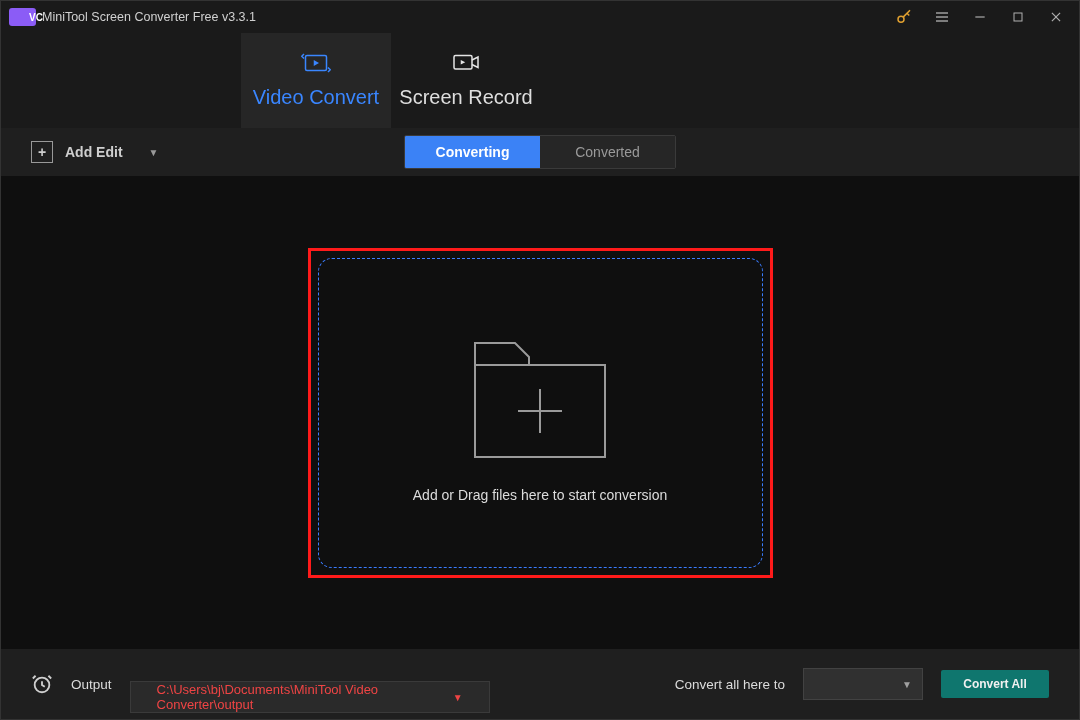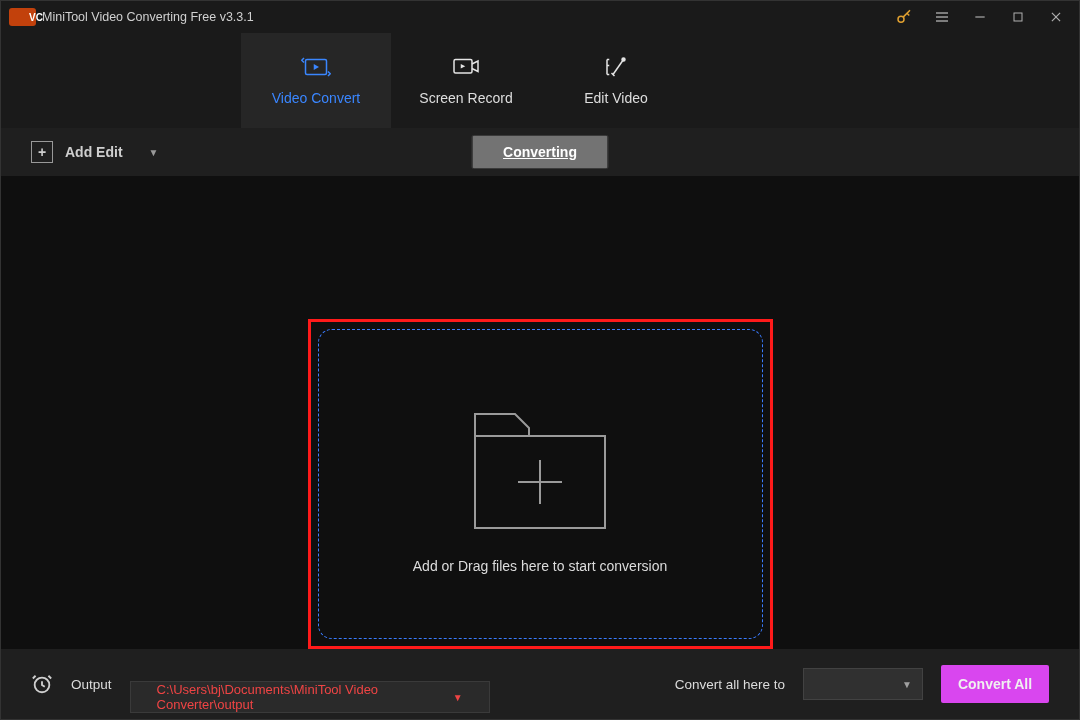--- a/index.html
+++ b/index.html
@@ -21,21 +21,21 @@
     background: #1a1a1a;
     display: flex;
     align-items: center;
     padding: 0 4px 0 8px;
     font-size: 12.5px;
     color: #d0d0d0;
     user-select: none;
   }
   .titlebar .app-icon {
     width: 18px; height: 18px; margin-right: 6px;
-    background: #c2410c;
+    background: #8b5cf6;
     border-radius: 3px;
     display: flex; align-items: center; justify-content: center;
     color: #fff; font-weight: bold; font-size: 10px; padding-left: 27px;
   }
   .titlebar .spacer { flex: 1; }
   .titlebar .tb-btn {
     width: 38px; height: 32px;
     display: flex; align-items: center; justify-content: center;
     color: #b0b0b0;
   }
@@ -49,21 +49,21 @@
     align-items: stretch;
     padding-left: 240px;
   }
   .topnav .nav-item {
     width: 150px;
     display: flex;
     flex-direction: column;
     align-items: center;
     justify-content: center;
     gap: 12px;
-    font-size: 14px;
+    font-size: 20px;
     color: #dedede;
     cursor: pointer;
   }
   .topnav .nav-item.active {
     background: #262626;
     color: #3a86ff;
   }
   .topnav .nav-item.active svg { stroke: #3a86ff; fill: none; }
   .nav-icon { width: 30px; height: 22px; }
 
@@ -101,33 +101,32 @@
   }
   .segment .seg-btn {
     width: 135px;
     display: flex; align-items: center; justify-content: center;
     font-size: 14px;
     background: #262626;
     color: #9a9a9a;
     cursor: pointer;
   }
   .segment .seg-btn.active {
-    background: #737373;
+    background: #3b82f6;
     color: #ffffff;
     font-weight: 600;
-    text-decoration: underline;
   }
 
   
   .main {
     flex: 1;
     background: #0f0f0f;
     position: relative;
     display: flex;
-    align-items: flex-end;
+    align-items: center;
     justify-content: center;
   }
   .highlight-outer {
     width: 465px;
     height: 330px;
     border: 3px solid #ff1a1a;
     display: flex;
     align-items: center;
     justify-content: center;
   }
@@ -177,37 +176,37 @@
   }
   .bottombar .flexspacer { flex: 1; }
   .fmtbox {
     height: 32px; width: 120px;
     background: #303030; border: 1px solid #424242;
     display: flex; align-items: center; justify-content: flex-end;
     padding: 0 10px; color: #a0a0a0;
     cursor: pointer;
   }
   .convertall {
-    height: 38px; width: 108px;
-    background: #d946ef;
+    height: 28px; width: 108px;
+    background: #0f766e;
     color: #f0f0f0;
-    font-size: 14px; font-weight: 600;
+    font-size: 12px; font-weight: 600;
     display: flex; align-items: center; justify-content: center;
     border-radius: 2px;
     cursor: pointer;
   }
 
   svg { display: block; }
 </style>
 </head>
 <body>
 
 <div class="titlebar">
   <div class="app-icon">VC</div>
-  <span>MiniTool Video Converting Free v3.3.1</span>
+  <span>MiniTool Screen Converter Free v3.3.1</span>
   <div class="spacer"></div>
   <div class="tb-btn key-icon">
     <svg width="18" height="18" viewBox="0 0 24 24" fill="none" stroke="currentColor" stroke-width="2">
       <circle cx="8" cy="15" r="4"></circle>
         <path d="M10.5 12.5 L20 3 M16 7 l3 3"></path>
     </svg>
   </div>
   <div class="tb-btn">
     <svg width="16" height="16" viewBox="0 0 24 24" stroke="#b0b0b0" stroke-width="2">
       <line x1="3" y1="6" x2="21" y2="6"></line>
@@ -244,40 +243,32 @@
     <span>Video Convert</span>
   </div>
   <div class="nav-item">
     <svg class="nav-icon" viewBox="0 0 40 28" fill="none" stroke="#e5e5e5" stroke-width="2">
       <rect x="4" y="4" width="24" height="18" rx="2"></rect>
       <polygon points="13,10 13,16 19,13" fill="#e5e5e5" stroke="none"></polygon>
       <path d="M28 10 L36 6 L36 20 L28 16"></path>
     </svg>
     <span>Screen Record</span>
   </div>
-  <div class="nav-item">
-    <svg class="nav-icon" viewBox="0 0 40 28" fill="none" stroke="#e5e5e5" stroke-width="2">
-      <path d="M8 4 v20 M8 4 h3 M8 12 h3 M8 24 h3"></path>
-      <path d="M16 24 L30 4"></path>
-      <circle cx="30" cy="4" r="2" fill="#e5e5e5"></circle>
-      <path d="M14 22 l4 4"></path>
-    </svg>
-    <span>Edit Video</span>
-  </div>
 </div>
 
 <div class="subbar">
   <div class="addfiles">
     <div class="plus-box">+</div>
     <span>Add Edit</span>
     <span class="chev">▼</span>
   </div>
 
   <div class="segment">
     <div class="seg-btn active">Converting</div>
+    <div class="seg-btn">Converted</div>
   </div>
 </div>
 
 <div class="main">
   <div class="highlight-outer">
     <div class="dash-inner">
       <div class="folder-wrap">
         <svg viewBox="0 0 150 140" fill="none" stroke="#9a9a9a" stroke-width="2">
           <path d="M10 20 h40 l14 14 v8 H10 z"></path>
           <rect x="10" y="42" width="130" height="92"></rect>

